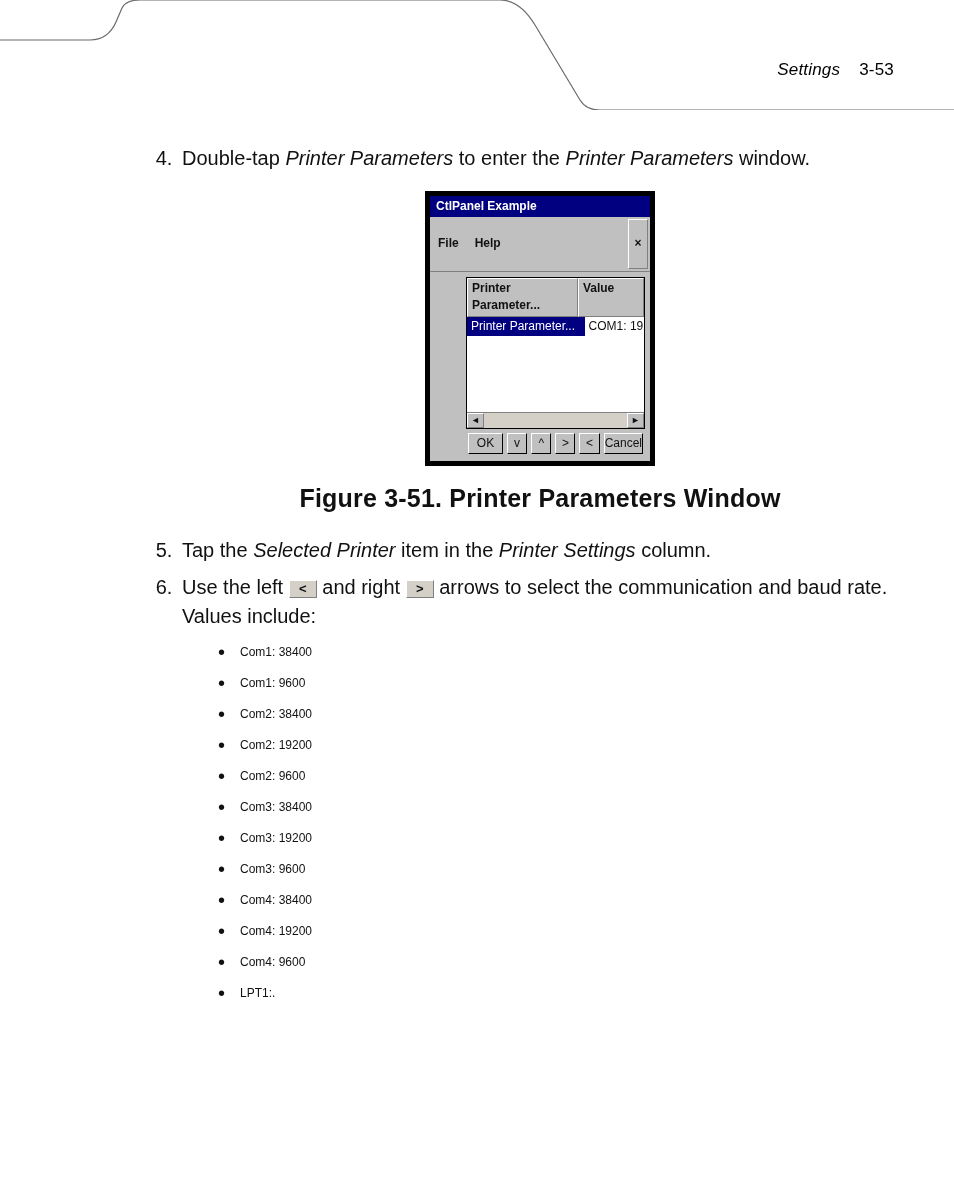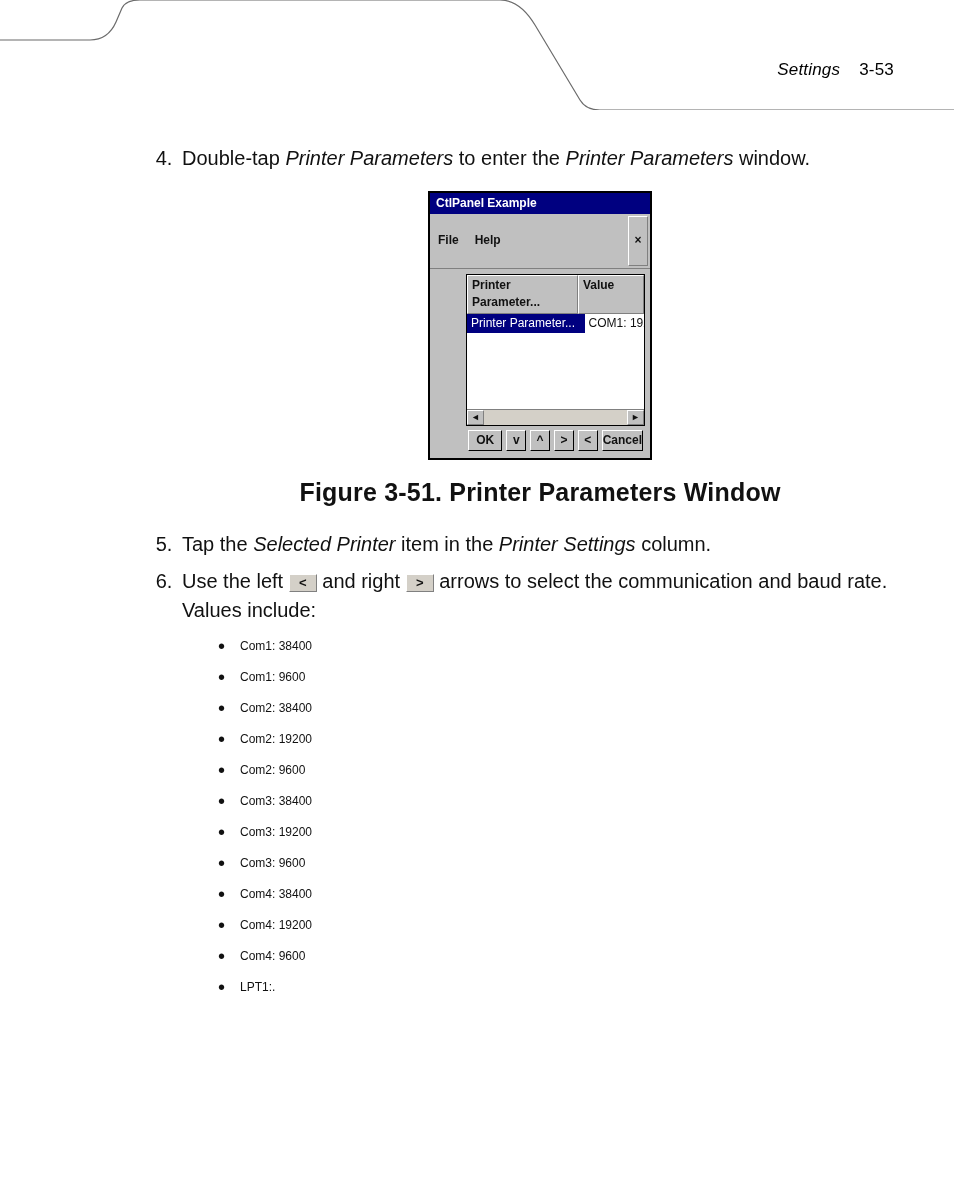--- a/index.html
+++ b/index.html
@@ -58,21 +58,21 @@
     font-size:25px;
     margin: 14px 0 20px 0;
     letter-spacing:0.2px;
   }
 
   
   .ctl-window {
     display:inline-block;
     width:220px;
     background:#c0c0c0;
-    border:2px solid #000000;
+    border:5px solid #000000;
     border-right-color:#000; border-bottom-color:#000;
     text-align:left;
     font-family: Tahoma, Verdana, Geneva, sans-serif;
     font-size:12px;
   }
   .ctl-title {
     background:#000080;
     color:#fff;
     font-weight:700;
     padding:2px 6px;
@@ -146,21 +146,21 @@
   .ctl-buttons {
     display:flex;
     gap:4px;
     padding:4px 2px 2px 2px;
     justify-content:space-between;
   }
   .ctl-btn {
     border:1px solid #000;
     border-top-color:#fff; border-left-color:#fff;
     background:#c0c0c0;
-    font-weight:700;
+    font-weight:400;
     font-size:12px;
     padding:1px 0;
     text-align:center;
     font-family: Tahoma, Verdana, sans-serif;
   }
   .ctl-btn.wide { width:40px; }
   .ctl-btn.sq { width:22px; }
 
   
   .keybox {

